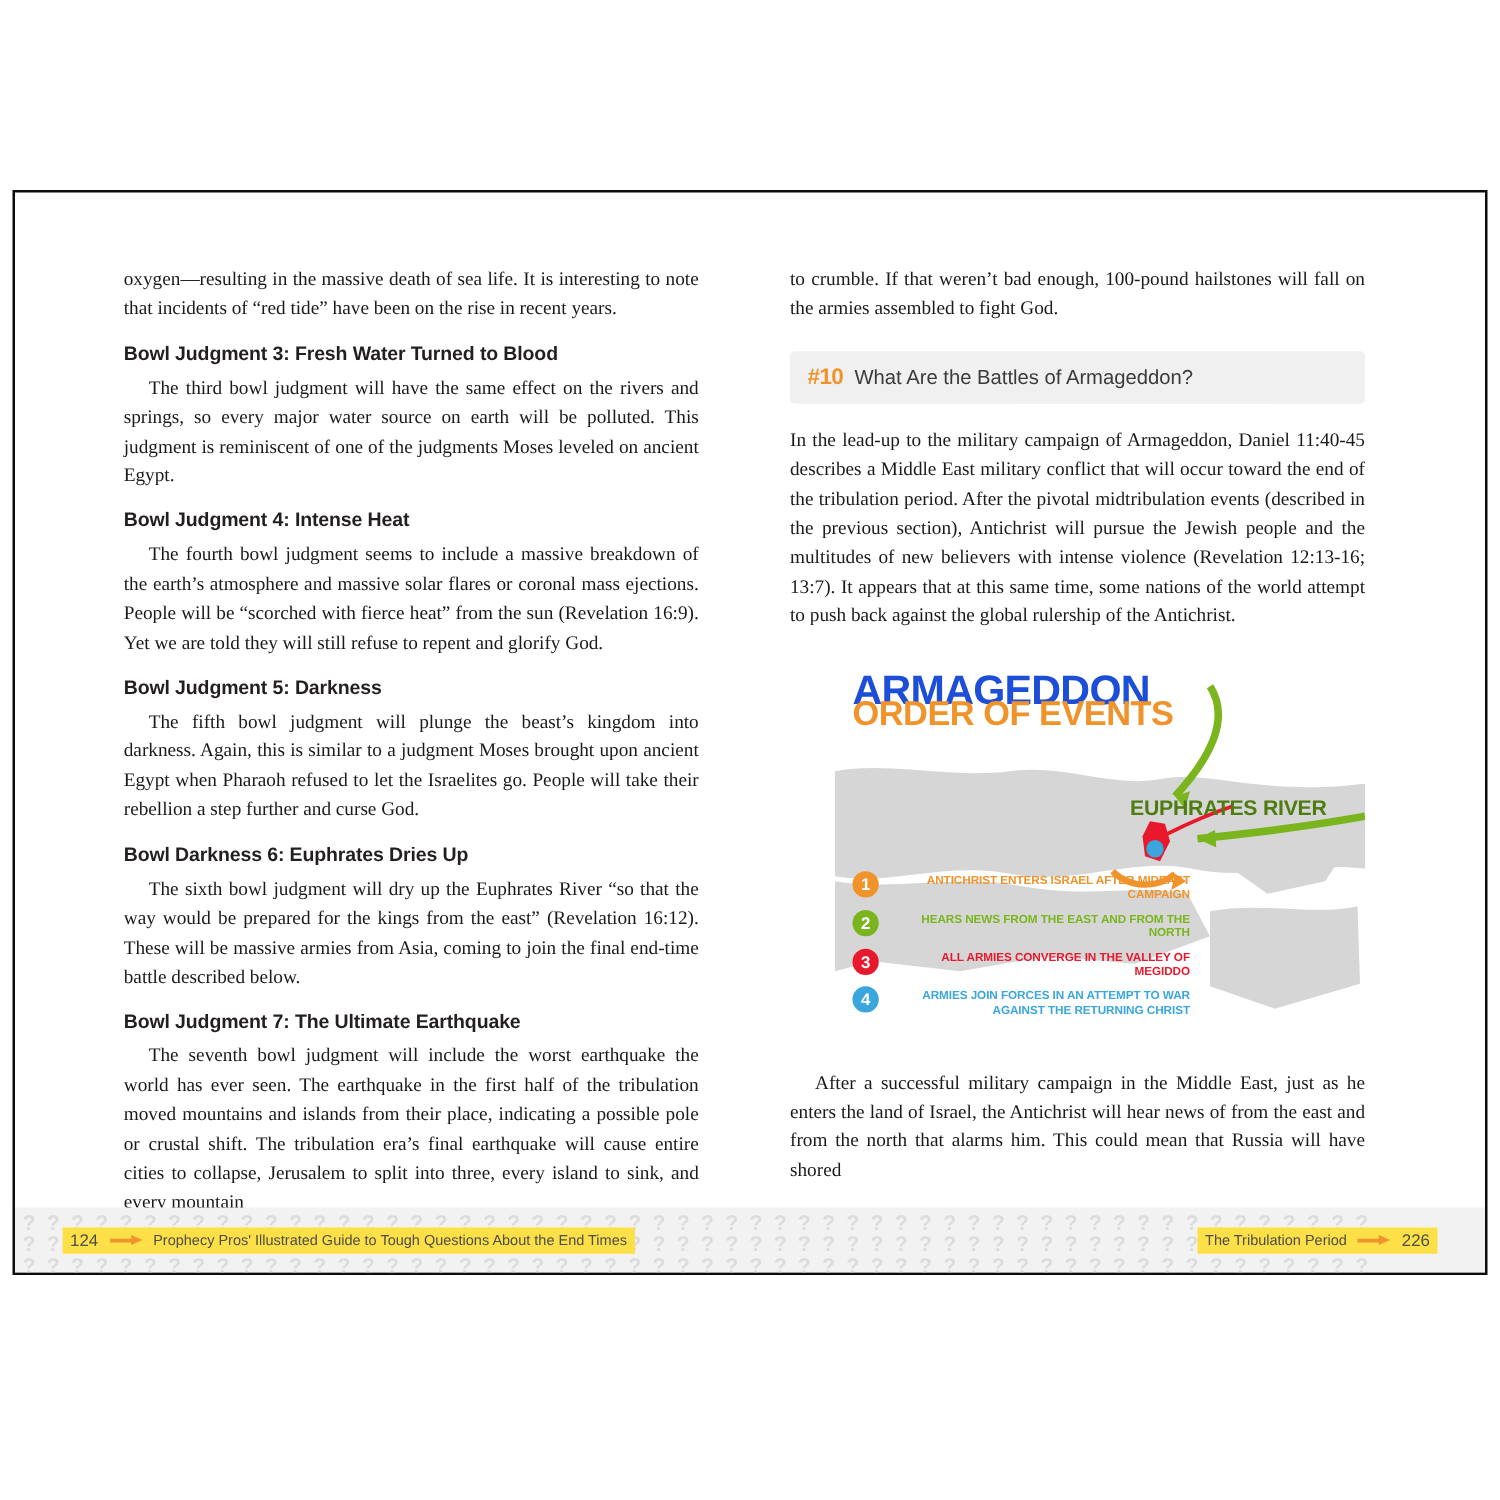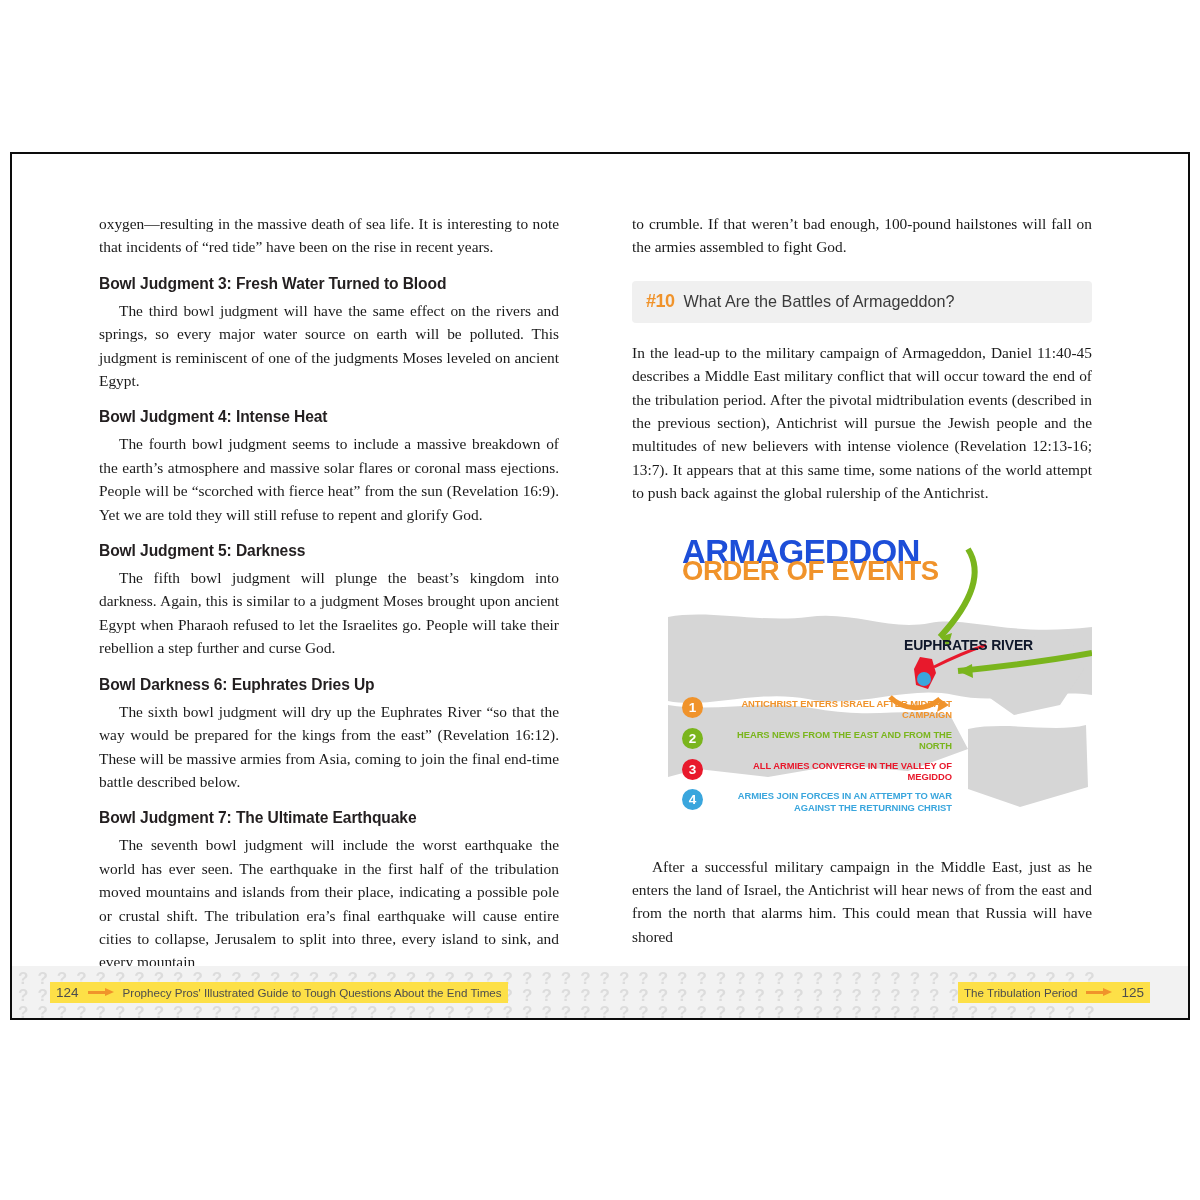--- a/index.html
+++ b/index.html
@@ -124,22 +124,22 @@
     font-size: 27.5px;
     letter-spacing: -0.4px;
     color: #f0932b;
   }
   .ig-euph {
     position: absolute;
     left: 236px;
     top: 118px;
     font-family: "Liberation Sans", sans-serif;
     font-weight: bold;
-    font-size: 14px;
-    color: #0f172a;
+    font-size: 17px;
+    color: #4d7c0f;
     letter-spacing: -0.2px;
   }
   .ig-legend {
     position: absolute;
     left: 14px;
     top: 178px;
     width: 270px;
   }
   .ig-item {
     display: flex;
@@ -339,19 +339,19 @@
       <div class="footer-pattern">????????????????????????????????????????????????????????<br>????????????????????????????????????????????????????????<br>????????????????????????????????????????????????????????</div>
       <div class="footer-inner">
         <div class="foot-group">
           <span class="foot-num">124</span>
           <span class="arrow"></span>
           <span class="foot-text">Prophecy Pros' Illustrated Guide to Tough Questions About the End Times</span>
         </div>
         <div class="foot-group">
           <span class="foot-text">The Tribulation Period</span>
           <span class="arrow"></span>
-          <span class="foot-num">125</span>
+          <span class="foot-num">226</span>
         </div>
       </div>
     </div>
 
   </div>
 </div>
 
 </body></html>

